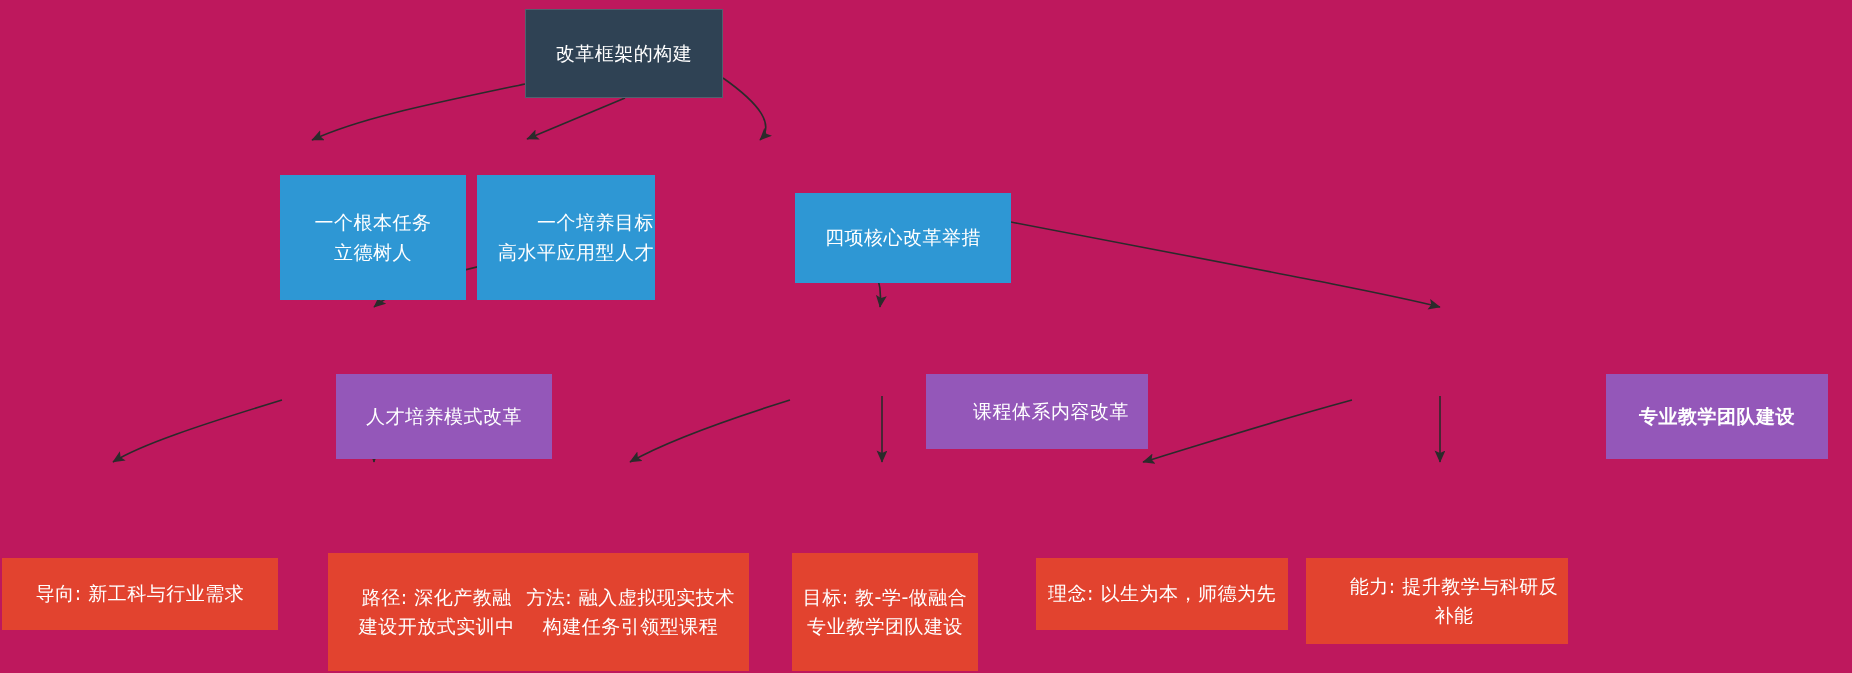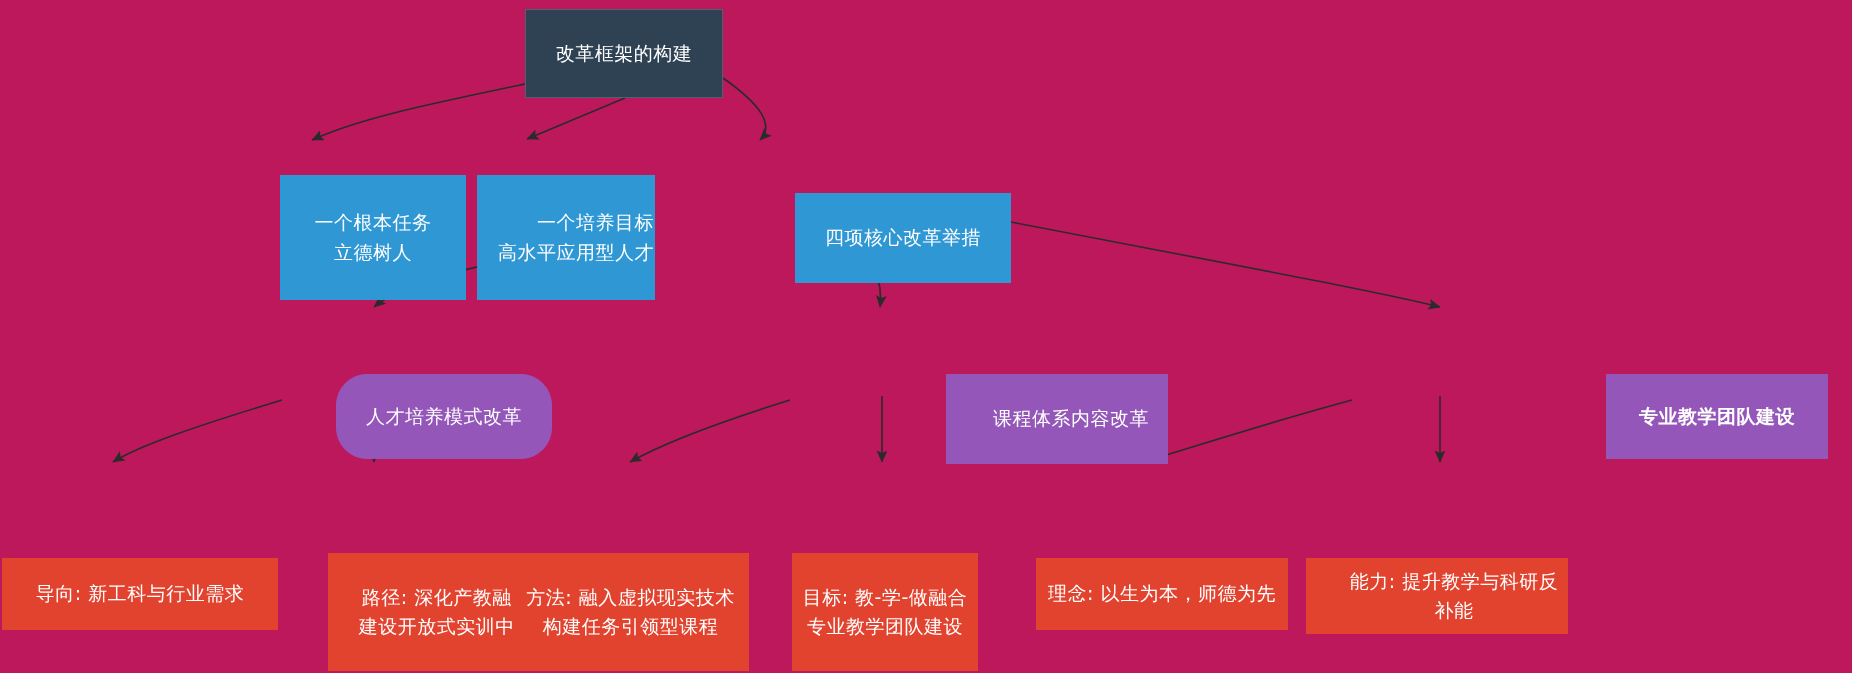--- a/index.html
+++ b/index.html
@@ -49,24 +49,24 @@
         <span class="lbl">一个根本任务
 立德树人</span>
       </div>
       <div class="node n-blue" style="left: 477px; top: 175px; width: 178px; height: 125px; text-align: right;">
         <span class="lbl">一个培养目标
 高水平应用型人才</span>
       </div>
       <div class="node n-blue" style="left: 795px; top: 193px; width: 216px; height: 90px;">
         <span class="lbl">四项核心改革举措</span>
       </div>
-      <div class="node n-purple" style="left: 336px; top: 374px; width: 216px; height: 85px; border-radius: 31px;">
+      <div class="node n-purple" style="left: 336px; top: 374px; width: 216px; height: 85px;">
         <span class="lbl">人才培养模式改革</span>
       </div>
-      <div class="node n-purple" style="left: 946px; top: 374px; width: 222px; height: 90px; padding-left: 28px;">
+      <div class="node n-purple" style="left: 926px; top: 374px; width: 222px; height: 75px; padding-left: 28px;">
         <span class="lbl">课程体系内容改革</span>
       </div>
       <div class="node n-purple" style="left: 1606px; top: 374px; width: 222px; height: 85px; font-weight: bold;">
         <span class="lbl">专业教学团队建设</span>
       </div>
       <div class="node n-red" style="left: 2px; top: 558px; width: 276px; height: 72px;">
         <span class="lbl">导向: 新工科与行业需求</span>
       </div>
       <div class="node n-red" style="left: 328px; top: 553px; width: 237px; height: 118px;">
         <span class="lbl">路径: 深化产教融合
@@ -76,18 +76,18 @@
         <span class="lbl">方法: 融入虚拟现实技术
 构建任务引领型课程</span>
       </div>
       <div class="node n-red" style="left: 792px; top: 553px; width: 186px; height: 118px;">
         <span class="lbl">目标: 教-学-做融合
 专业教学团队建设</span>
       </div>
       <div class="node n-red" style="left: 1036px; top: 558px; width: 252px; height: 72px;">
         <span class="lbl">理念: 以生为本，师德为先</span>
       </div>
-      <div class="node n-red" style="left: 1306px; top: 558px; width: 262px; height: 76px; padding-left: 34px;">
+      <div class="node n-red" style="left: 1306px; top: 558px; width: 262px; height: 86px; padding-left: 34px;">
         <span class="lbl">能力: 提升教学与科研反补能</span>
       </div>
     </div>
 
 </div>
 
 </body></html>

